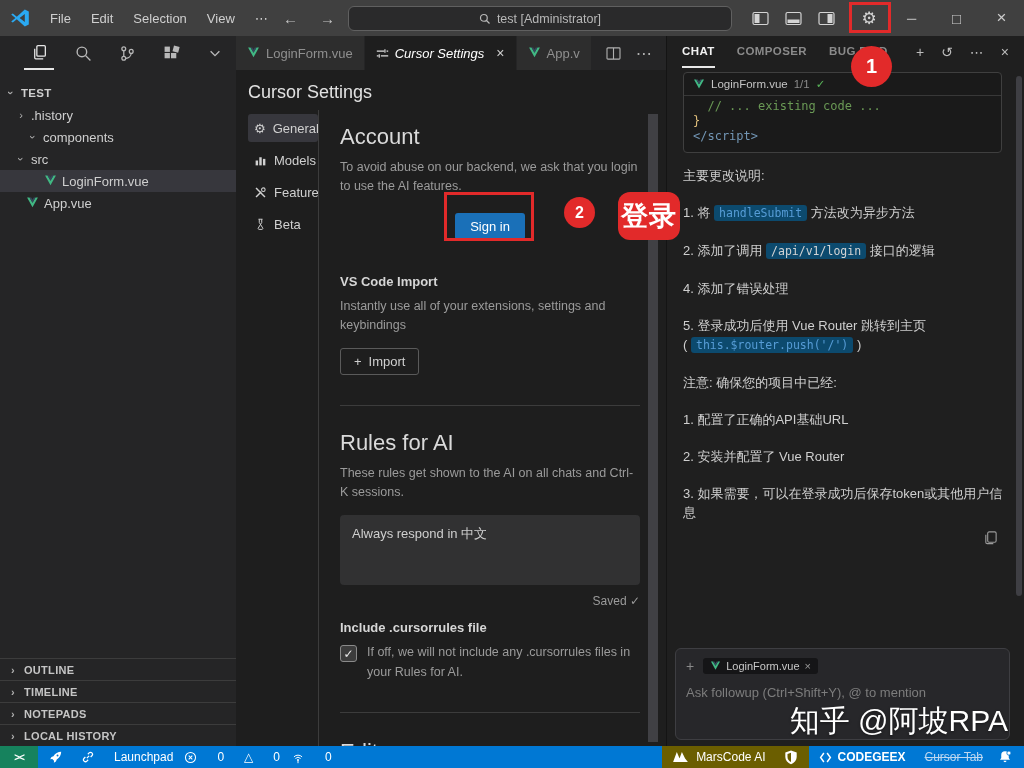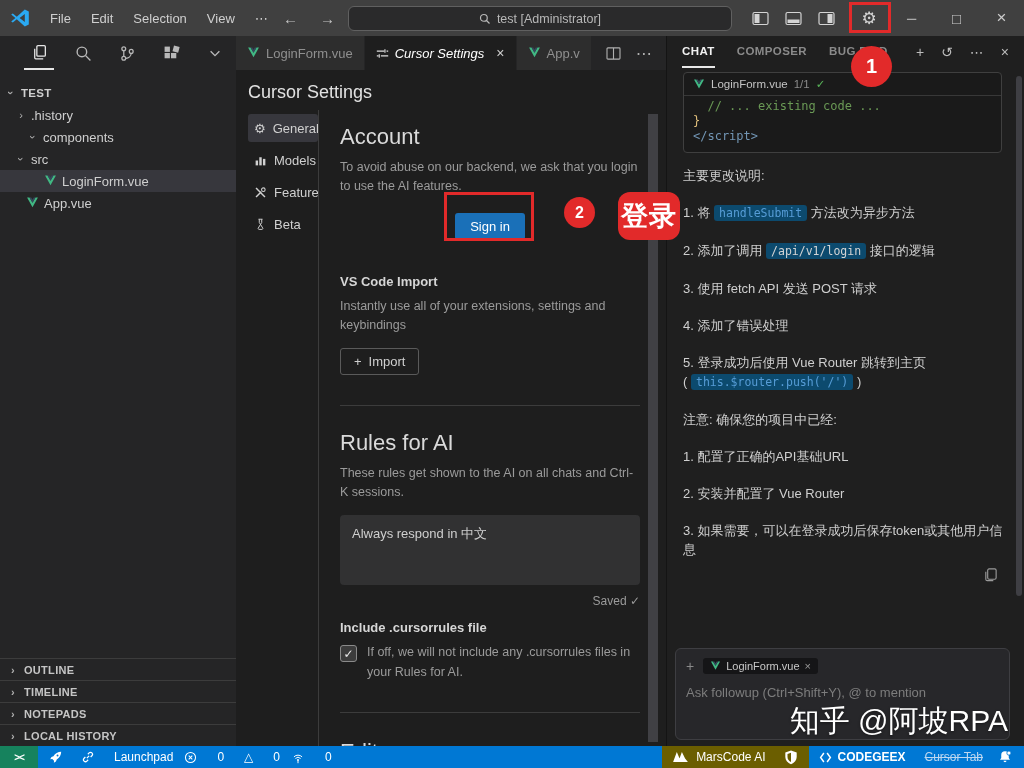--- a/index.html
+++ b/index.html
@@ -382,21 +382,20 @@
           </div>
           <div class="code-bodyarea"><span class="ln-comment">  // ... existing code ...</span>
 <span class="ln-brace">}</span>
 <span class="ln-tag">&lt;/script&gt;</span></div>
         </div>
 
         <div class="msg">
           <p>主要更改说明:</p>
           <p><span>1. 将 </span><span class="inline-code code-blue">handleSubmit</span><span> 方法改为异步方法</span></p>
           <p><span>2. 添加了调用 </span><span class="inline-code">/api/v1/login</span><span> 接口的逻辑</span></p>
-          <p>3. 使用 fetch API 发送 POST 请求</p>
           <p>4. 添加了错误处理</p>
           <p><span>5. 登录成功后使用 Vue Router 跳转到主页</span><br><span>( </span><span class="inline-code code-blue">this.$router.push('/')</span><span> )</span></p>
           <p>注意: 确保您的项目中已经:</p>
           <p>1. 配置了正确的API基础URL</p>
           <p>2. 安装并配置了 Vue Router</p>
           <p style="margin-bottom:8px;">3. 如果需要，可以在登录成功后保存token或其他用户信息</p>
         </div>
 
         <div class="copy-row">
           <svg width="15" height="15" viewBox="0 0 16 16" fill="none" stroke="#9a9a9a" stroke-width="1.2">

